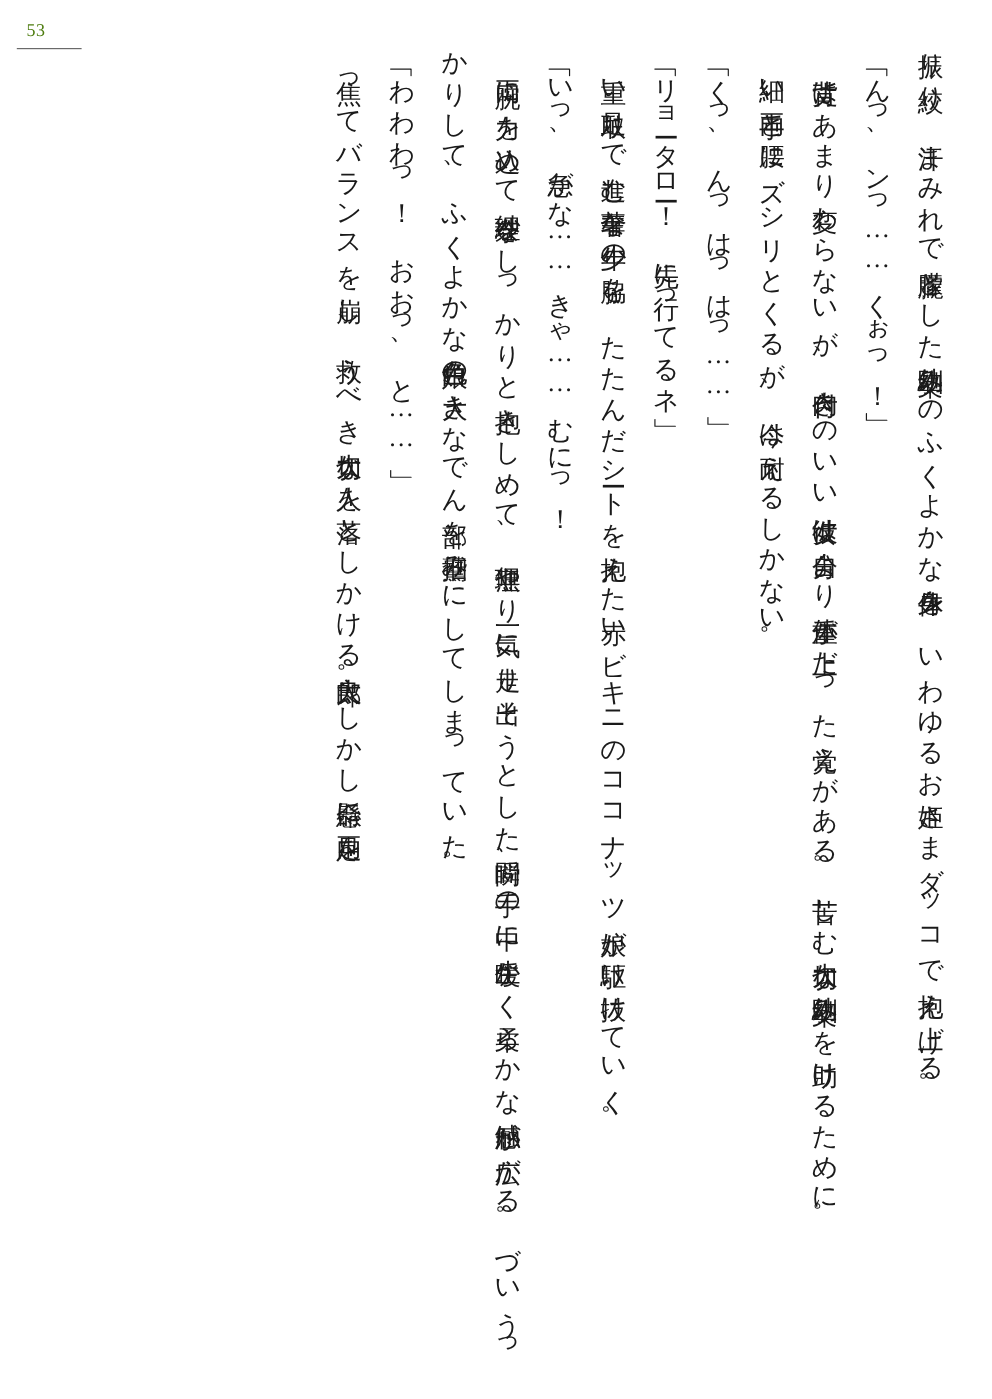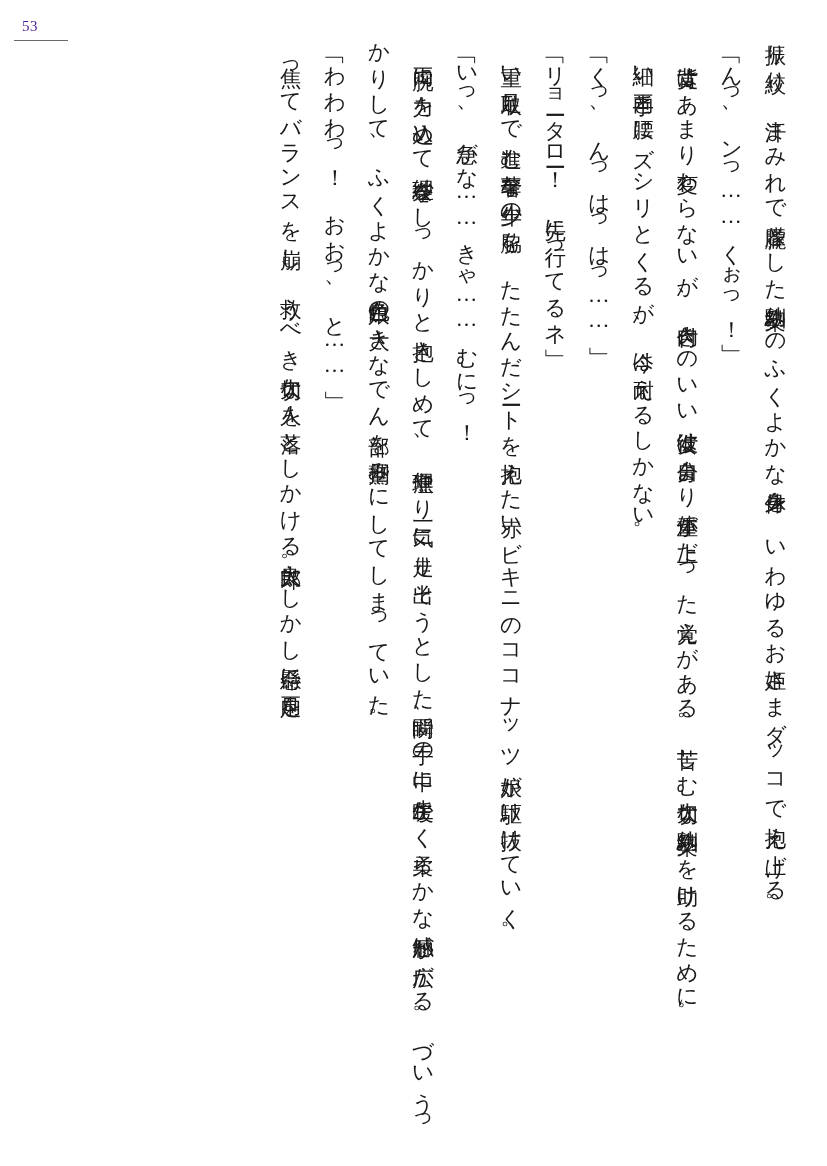--- a/index.html
+++ b/index.html
@@ -20,21 +20,21 @@
     width: 827px;
     height: 1166px;
     background: #ffffff;
     box-sizing: border-box;
   }
   #page-number {
     position: absolute;
     top: 18px;
     left: 22px;
     font-size: 15px;
-    color: #4c1d95;
+    color: #4d7c0f;
     letter-spacing: 0.5px;
     font-family: "Liberation Serif", "DejaVu Serif", serif;
   }
   #page-number-rule {
     position: absolute;
     top: 40px;
     left: 14px;
     width: 54px;
     height: 1px;
     background: #6a6a6a;

